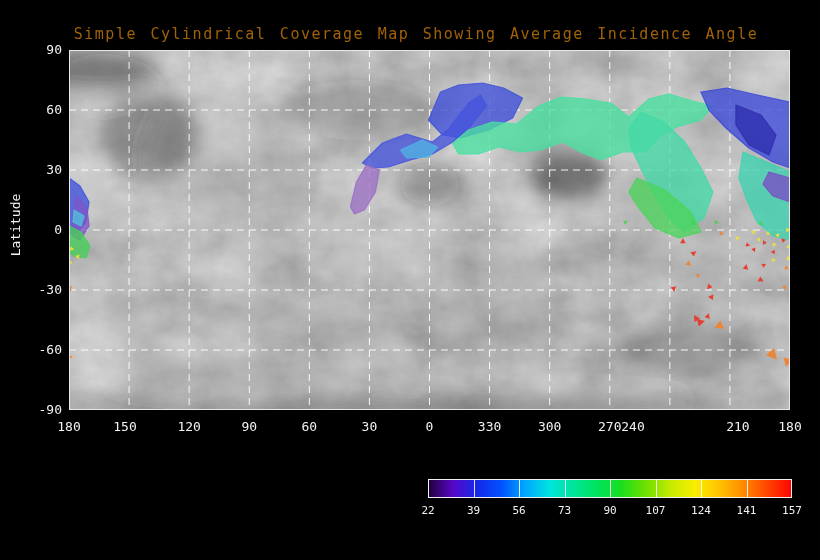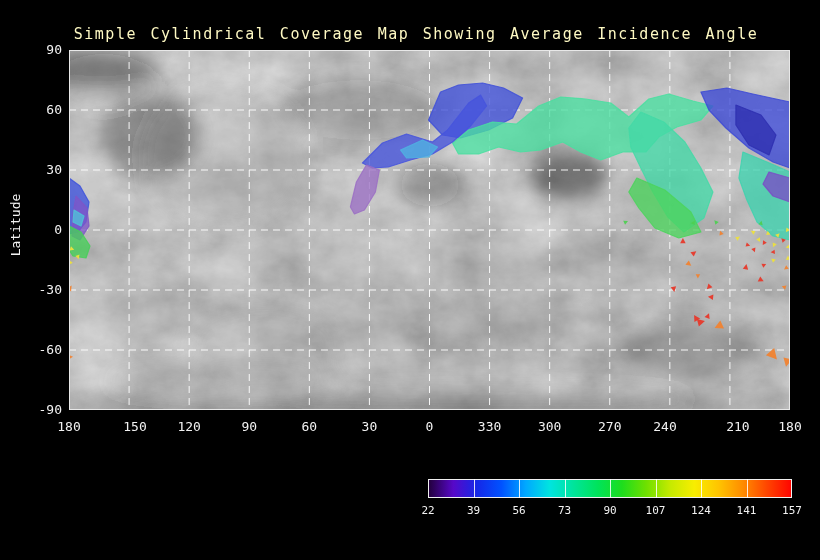--- a/index.html
+++ b/index.html
@@ -1,19 +1,19 @@
 <!DOCTYPE html>
 <html><head>
 <meta charset="utf-8">
 <style>
   html,body{margin:0;padding:0;background:#000;}
   #fig{position:relative;width:820px;height:560px;background:#000;overflow:hidden;
        font-family:"DejaVu Sans Mono","Liberation Mono",monospace;color:#f2f2f2;}
   #title{position:absolute;left:20px;right:8px;top:25px;text-align:center;
-         font-size:15px;letter-spacing:1.5px;word-spacing:3px;color:#fef9c3;white-space:nowrap;}
+         font-size:15px;letter-spacing:1.5px;word-spacing:3px;color:#a16207;white-space:nowrap;}
   #map-frame{position:absolute;left:69px;top:50px;width:721px;height:360px;}
   .lbl{position:absolute;color:#f2f2f2;font-size:13px;line-height:16px;white-space:nowrap;}
   .xtick{transform:translateX(-50%);top:419px;}
   .ytick{left:0;width:62px;text-align:right;}
   #xlabel{left:69px;width:721px;text-align:center;top:440px;}
   #ylabel{left:16px;top:225px;transform:translate(-50%,-50%) rotate(-90deg);transform-origin:center;}
   #cb-title{left:428px;width:364px;text-align:center;top:460px;}
   #cb-bar{position:absolute;left:428px;top:479px;width:364px;height:19px;
           border:1px solid #f0f0f0;box-sizing:border-box;}
   .cb-sep{position:absolute;top:479px;height:19px;width:1px;background:rgba(255,255,255,.85);}
@@ -142,30 +142,30 @@
           <polygon points="0,-2.4 2.2,1.8 -2.2,1.8" transform="translate(692.0 173.0) rotate(13)" fill="#4ecf52" fill-opacity="0.95"></polygon>
           <polygon points="0,-2.4 2.2,1.8 -2.2,1.8" transform="translate(556.8 172.0) rotate(66)" fill="#4ecf52" fill-opacity="0.95"></polygon>
         </g>
 
       <rect x="0.5" y="0.5" width="720" height="359" fill="none" stroke="#e8e8e8" stroke-width="1"></rect>
     </svg>
   </div>
 
   <div id="x-axis">
       <div class="lbl xtick" style="left: 69px;">180</div>
-      <div class="lbl xtick" style="left: 135px;">150</div>
+      <div class="lbl xtick" style="left: 125px;">150</div>
       <div class="lbl xtick" style="left: 189.167px;">120</div>
       <div class="lbl xtick" style="left: 249.25px;">90</div>
       <div class="lbl xtick" style="left: 309.333px;">60</div>
       <div class="lbl xtick" style="left: 369.417px;">30</div>
       <div class="lbl xtick" style="left: 429.5px;">0</div>
       <div class="lbl xtick" style="left: 489.583px; text-align: center;">330</div>
       <div class="lbl xtick" style="left: 549.667px;">300</div>
       <div class="lbl xtick" style="left: 609.75px;">270</div>
-      <div class="lbl xtick" style="left: 665px;">240</div>
+      <div class="lbl xtick" style="left: 633px;">240</div>
       <div class="lbl xtick" style="left: 729.917px; margin-left: 8px;">210</div>
       <div class="lbl xtick" style="left: 790px;">180</div>
     </div>
   <div id="y-axis">
       <div class="lbl ytick" style="top: 42px;">90</div>
       <div class="lbl ytick" style="top: 102px;">60</div>
       <div class="lbl ytick" style="top: 162px;">30</div>
       <div class="lbl ytick" style="top: 222px;">0</div>
       <div class="lbl ytick" style="top: 282px;">-30</div>
       <div class="lbl ytick" style="top: 342px;">-60</div>

